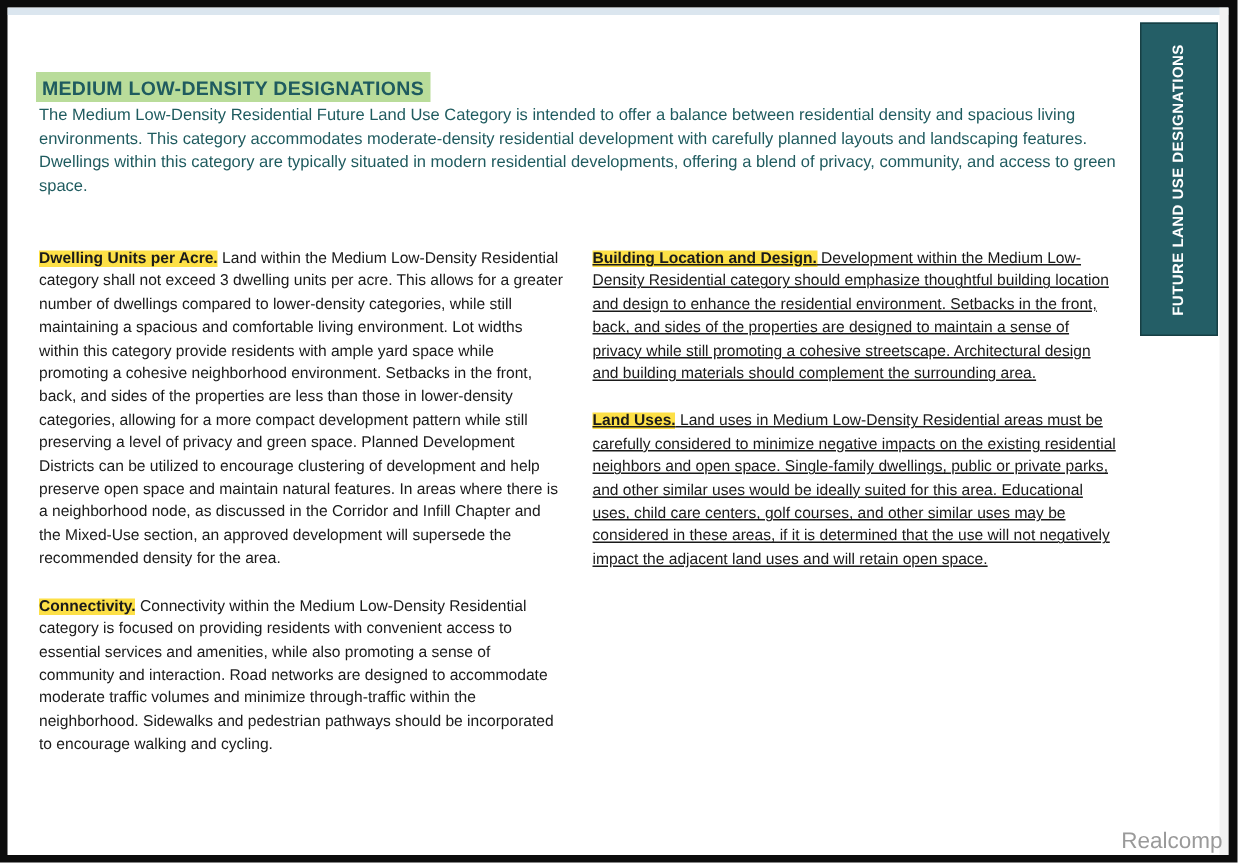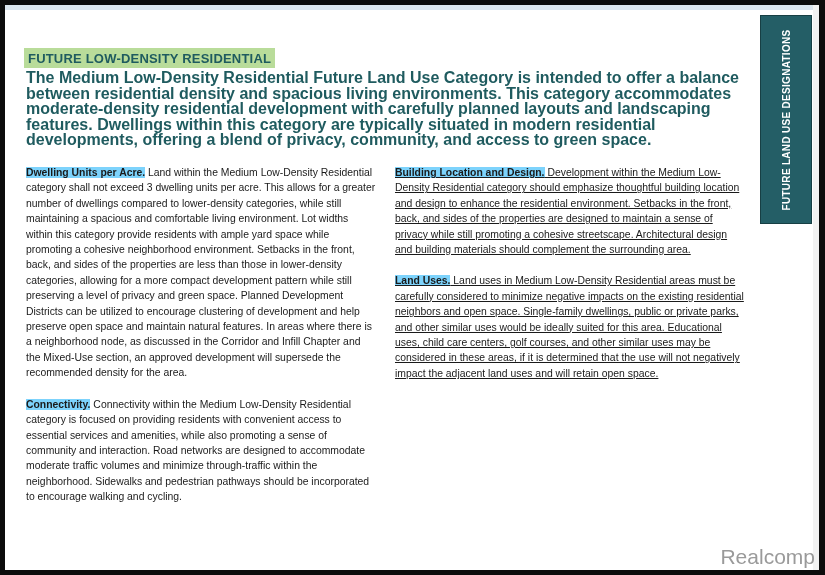--- a/index.html
+++ b/index.html
@@ -1,37 +1,37 @@
 <!DOCTYPE html>
 <html><head>
 <meta charset="utf-8">
 <style>
   html, body { margin:0; padding:0; }
   body { width:825px; height:575px; background:#0c0c0c; position:relative; overflow:hidden; font-family:"Liberation Sans", sans-serif; }
   .page { position:absolute; left:5px; top:5px; width:814px; height:565px; background:#ffffff; overflow:hidden; }
   .topband { position:absolute; left:0; top:0; width:100%; height:5px; background:#dbe6ef; }
   .heading { position:absolute; left:19px; top:43px; background:#b9dc9a; color:#1f5b5f; font-weight:bold; font-size:13px; padding:3px 4px 2px 4px; letter-spacing:0.2px; }
-  .intro { position:absolute; left:21px; top:65px; width:720px; color:#1f5b5f; font-weight:bold; font-size:16px; line-height:15.5px; }
+  .intro { position:absolute; left:21px; top:65px; width:720px; color:#1f5b5f; font-weight:normal; font-size:11px; line-height:15.5px; }
   .col { position:absolute; width:350px; font-size:10.4px; line-height:15.4px; color:#1a1a1a; }
   .col p { margin:0 0 16px 0; }
-  .col .lead { font-weight:bold; background:#7dd3fc; }
+  .col .lead { font-weight:bold; background:#fde047; }
   .left { left:21px; top:160px; }
   .right { left:390px; top:160px;text-decoration:underline; }
   .sidebar { position:absolute; left:755px; top:10px; width:50px; height:207px; background:#245e66; border:1px solid #173f44; }
   .sidebar span { position:absolute; left:50%; top:50%; transform:translate(-50%,-50%) rotate(-90deg); white-space:nowrap; color:#ffffff; font-weight:bold; font-size:10px; letter-spacing:0.3px; }
   .rightstrip { position:absolute; left:808px; top:0; width:6px; height:100%; background:#f2f2f2; }
-  .watermark { position:absolute; right:4px; bottom:1px; color:#9a9a9a; font-size:21px; }
+  .watermark { position:absolute; right:4px; bottom:1px; color:#9a9a9a; font-size:15px; }
 </style>
 </head>
 <body>
 
 <div class="page">
   <div class="topband"></div>
 
-  <div class="heading">FUTURE LOW-DENSITY RESIDENTIAL</div>
+  <div class="heading">MEDIUM LOW-DENSITY DESIGNATIONS</div>
   <div class="intro">The Medium Low-Density Residential Future Land Use Category is intended to offer a balance between residential density and spacious living environments. This category accommodates moderate-density residential development with carefully planned layouts and landscaping features. Dwellings within this category are typically situated in modern residential developments, offering a blend of privacy, community, and access to green space.</div>
 
   <div class="col left">
     <p><span class="lead">Dwelling Units per Acre.</span><span> Land within the Medium Low-Density Residential category shall not exceed 3 dwelling units per acre. This allows for a greater number of dwellings compared to lower-density categories, while still maintaining a spacious and comfortable living environment. Lot widths within this category provide residents with ample yard space while promoting a cohesive neighborhood environment. Setbacks in the front, back, and sides of the properties are less than those in lower-density categories, allowing for a more compact development pattern while still preserving a level of privacy and green space. Planned Development Districts can be utilized to encourage clustering of development and help preserve open space and maintain natural features. In areas where there is a neighborhood node, as discussed in the Corridor and Infill Chapter and the Mixed-Use section, an approved development will supersede the recommended density for the area.</span></p>
     <p><span class="lead">Connectivity.</span><span> Connectivity within the Medium Low-Density Residential category is focused on providing residents with convenient access to essential services and amenities, while also promoting a sense of community and interaction. Road networks are designed to accommodate moderate traffic volumes and minimize through-traffic within the neighborhood. Sidewalks and pedestrian pathways should be incorporated to encourage walking and cycling.</span></p>
   </div>
 
   <div class="col right">
     <p><span class="lead">Building Location and Design.</span><span> Development within the Medium Low-Density Residential category should emphasize thoughtful building location and design to enhance the residential environment. Setbacks in the front, back, and sides of the properties are designed to maintain a sense of privacy while still promoting a cohesive streetscape. Architectural design and building materials should complement the surrounding area.</span></p>
     <p><span class="lead">Land Uses.</span><span> Land uses in Medium Low-Density Residential areas must be carefully considered to minimize negative impacts on the existing residential neighbors and open space. Single-family dwellings, public or private parks, and other similar uses would be ideally suited for this area. Educational uses, child care centers, golf courses, and other similar uses may be considered in these areas, if it is determined that the use will not negatively impact the adjacent land uses and will retain open space.</span></p>

